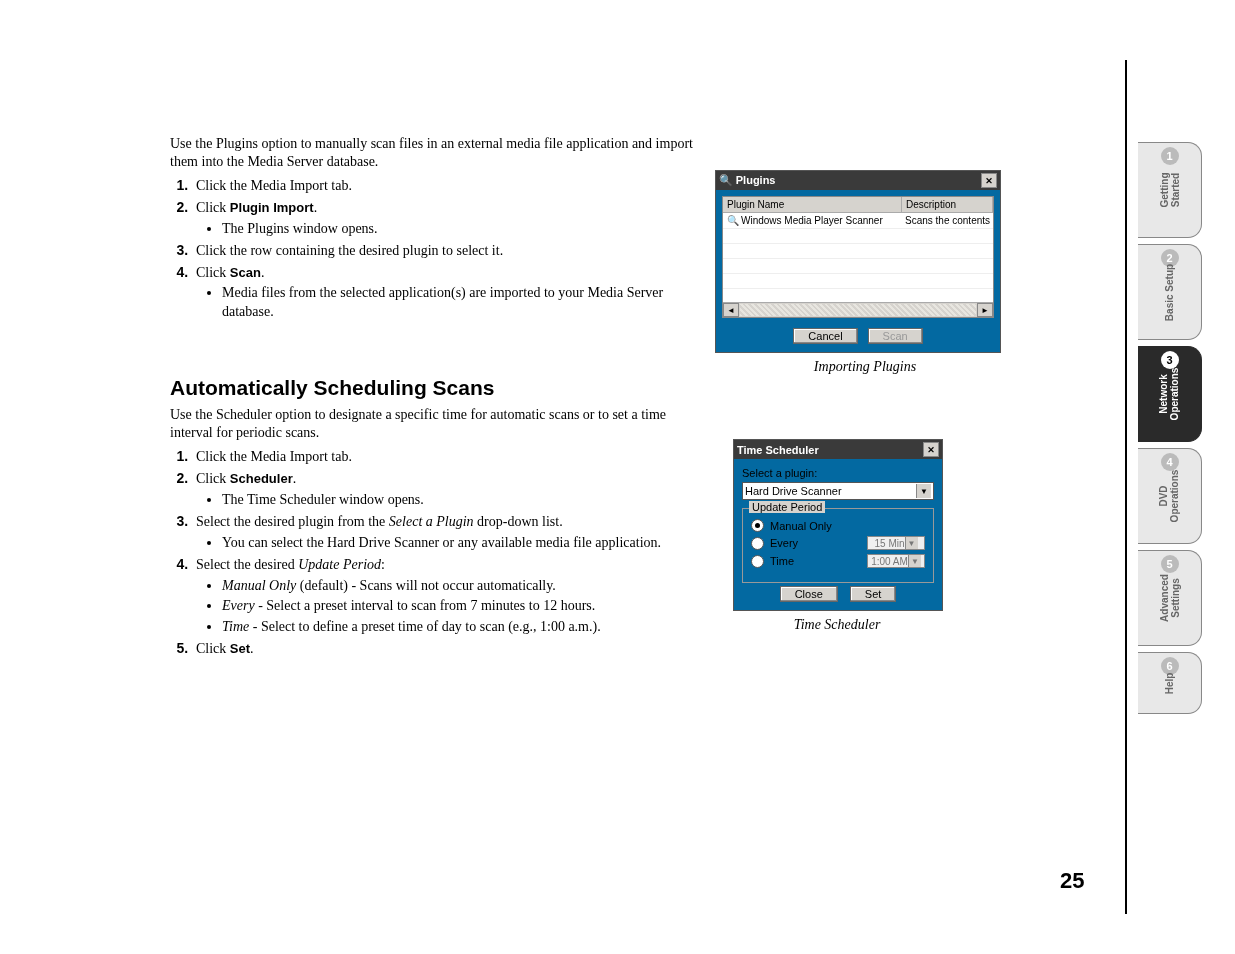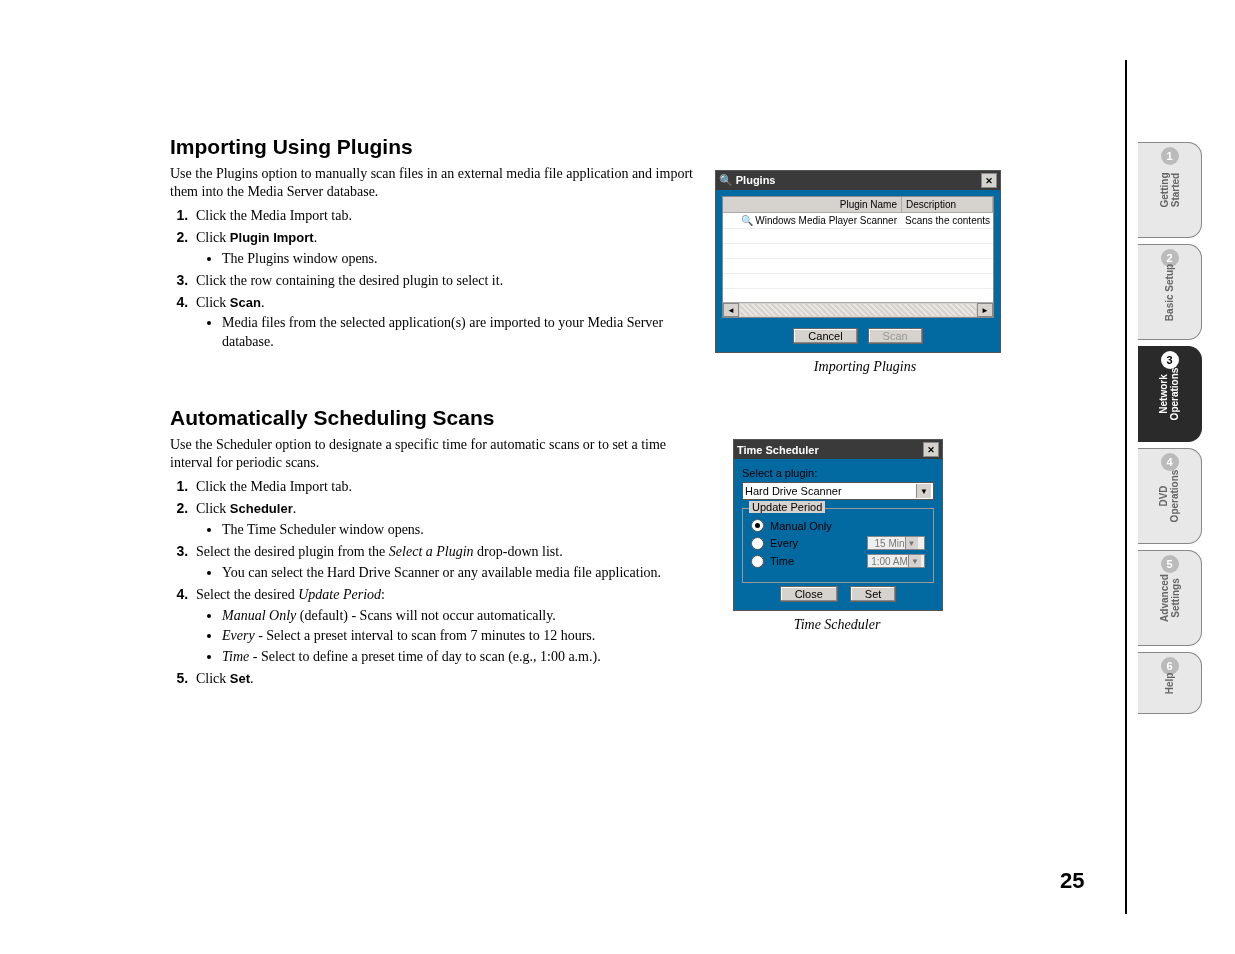--- a/index.html
+++ b/index.html
@@ -101,21 +101,21 @@
   .pt-header {
     display: flex;
     background: #d6d3ce;
     border-bottom: 1px solid #aaa;
   }
   .pt-header > div {
     padding: 2px 4px;
     border-right: 1px solid #aaa;
     font-size: 10px;
   }
-  .pt-col1 { width: 170px; text-align: right; }
+  .pt-col1 { width: 170px; }
   .pt-col2 { flex: 1; }
   .pt-row {
     display: flex;
     border-bottom: 1px solid #eee;
   }
   .pt-row > div {
     padding: 2px 4px;
     font-size: 10px;
     white-space: nowrap;
     overflow: hidden;
@@ -313,21 +313,20 @@
   .tab.active .tab-num { background:#fff; color:#000;}
   .tab6 { height: 60px; }
 </style>
 </head>
 <body>
 
 <div class="page">
 
   <div class="content-col">
 
-    <h2>Importing Using Plugins</h2>
     <p class="intro">Use the Plugins option to manually scan files in an external media file application and import them into the Media Server database.</p>
     <ol class="steps">
       <li><span>Click the Media Import tab.</span></li>
       <li>
         <span>Click </span><span class="b">Plugin Import</span><span>.</span>
         <ul>
             <li>The Plugins window opens.</li>
           </ul>
       </li>
       <li><span>Click the row containing the desired plugin to select it.</span></li>

